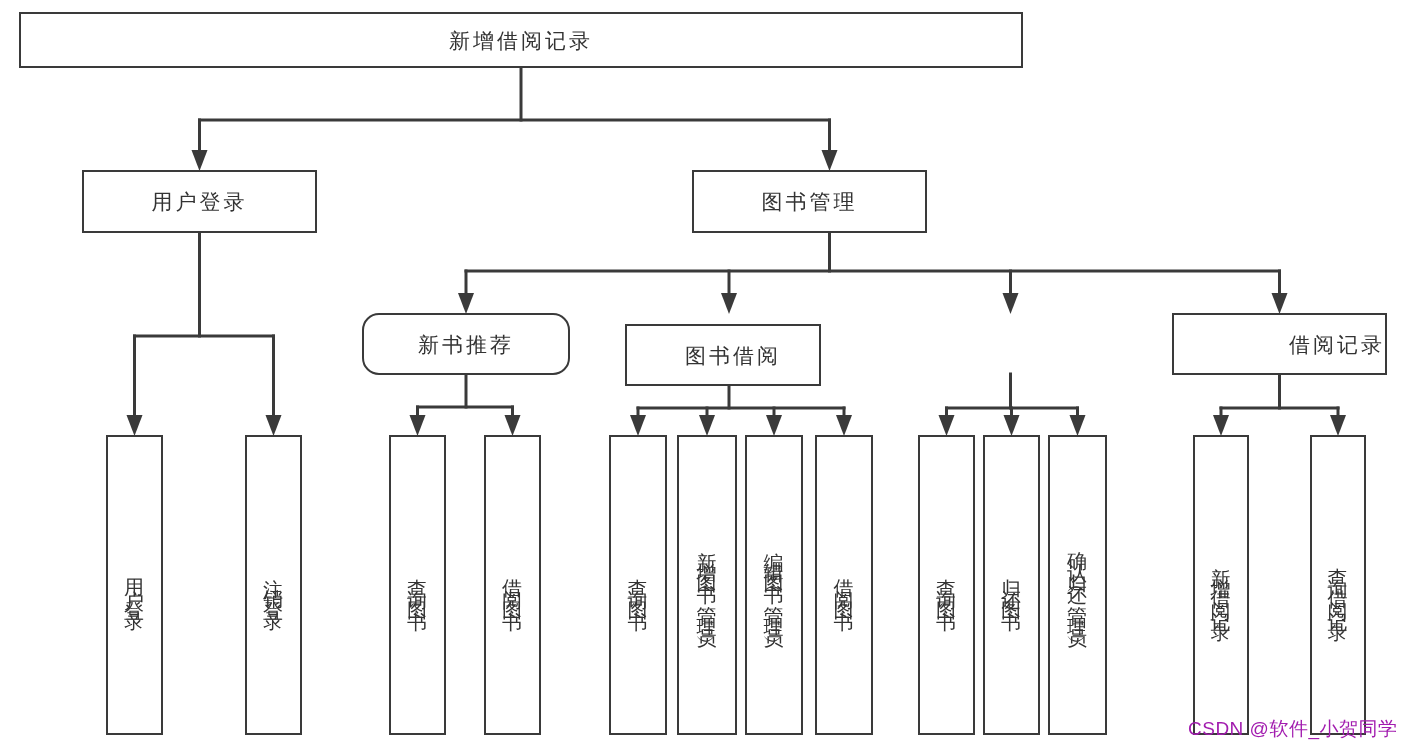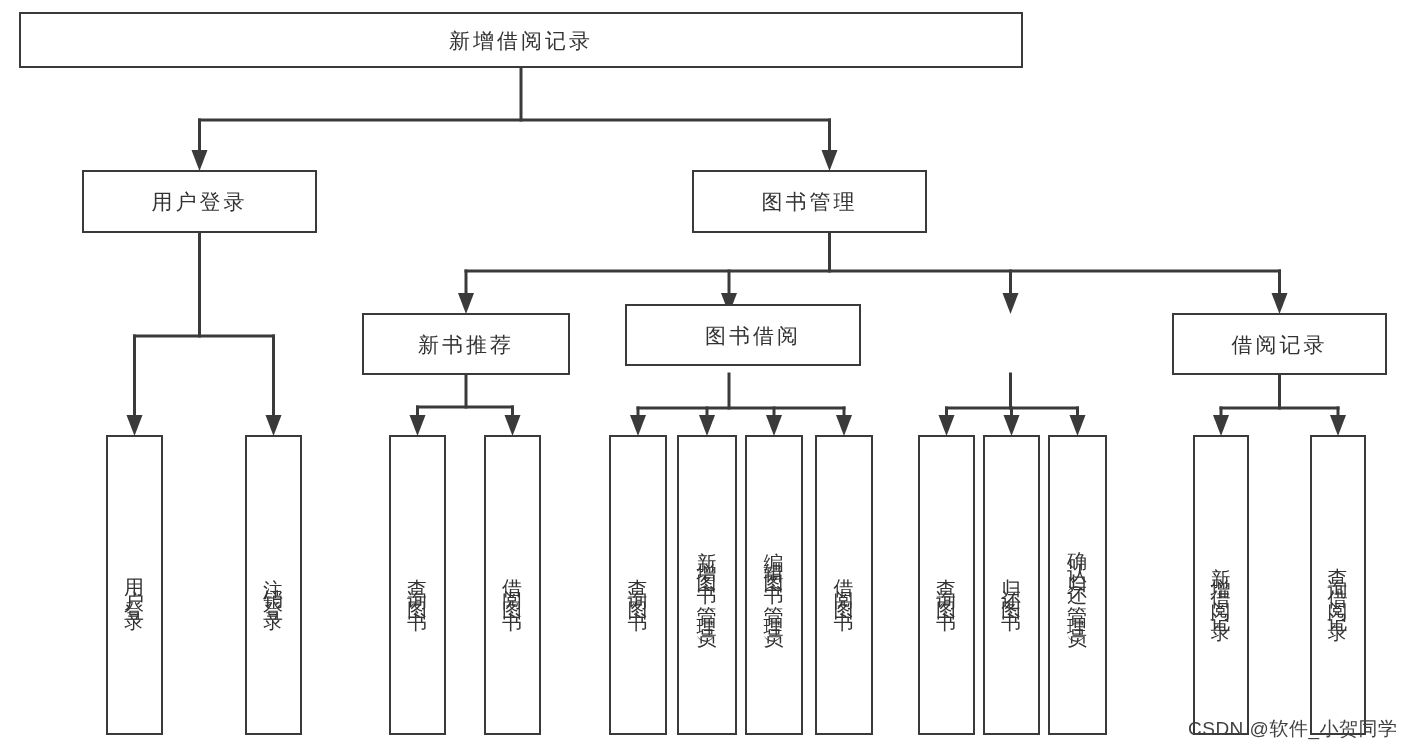--- a/index.html
+++ b/index.html
@@ -107,46 +107,46 @@
       <polygon points="766,415 782,415 774,436" fill="#3a3a3a"></polygon>
       <polygon points="836,415 852,415 844,436" fill="#3a3a3a"></polygon>
       <polygon points="1002.5,293 1018.5,293 1010.5,314" fill="#3a3a3a"></polygon>
       <polygon points="938.5,415 954.5,415 946.5,436" fill="#3a3a3a"></polygon>
       <polygon points="1003.5,415 1019.5,415 1011.5,436" fill="#3a3a3a"></polygon>
       <polygon points="1069.5,415 1085.5,415 1077.5,436" fill="#3a3a3a"></polygon>
       <polygon points="1271.5,293 1287.5,293 1279.5,314" fill="#3a3a3a"></polygon>
       <polygon points="1213,415 1229,415 1221,436" fill="#3a3a3a"></polygon>
       <polygon points="1330,415 1346,415 1338,436" fill="#3a3a3a"></polygon>
     </svg>
-  <div id="watermark" style="color: #404040;">CSDN @软件_小贺同学</div>
+  <div id="watermark" style="color: #a21caf;">CSDN @软件_小贺同学</div>
 <div class="box h" style="left: 19px; top: 12px; width: 1004px; height: 56px;">
       <span class="label">新增借阅记录</span>
     </div>
     <div class="box h" style="left: 82px; top: 170px; width: 235px; height: 63px;">
       <span class="label">用户登录</span>
     </div>
     <div class="box v" style="left: 106px; top: 435px; width: 57px; height: 300px;">
       <span class="label">用户登录</span>
     </div>
     <div class="box v" style="left: 245px; top: 435px; width: 57px; height: 300px;">
       <span class="label">注销登录</span>
     </div>
     <div class="box h" style="left: 692px; top: 170px; width: 235px; height: 63px;">
       <span class="label">图书管理</span>
     </div>
-    <div class="box h" style="left: 362px; top: 313px; width: 208px; height: 62px;">
+    <div class="box h" style="left: 362px; top: 313px; width: 208px; height: 62px; border-radius: 17px;">
       <span class="label">新书推荐</span>
     </div>
     <div class="box v" style="left: 389px; top: 435px; width: 57px; height: 300px;">
       <span class="label">查询图书</span>
     </div>
     <div class="box v" style="left: 484px; top: 435px; width: 57px; height: 300px;">
       <span class="label">借阅图书</span>
     </div>
-    <div class="box h" style="left: 625px; top: 304px; width: 236px; height: 62px; padding-left: 20px;">
+    <div class="box h" style="left: 625px; top: 324px; width: 196px; height: 62px; padding-left: 20px;">
       <span class="label">图书借阅</span>
     </div>
     <div class="box v" style="left: 609px; top: 435px; width: 58px; height: 300px;">
       <span class="label">查询图书</span>
     </div>
     <div class="box v" style="left: 677px; top: 435px; width: 60px; height: 300px;">
       <span class="label">新增图书（管理员）</span>
     </div>
     <div class="box v" style="left: 745px; top: 435px; width: 58px; height: 300px;">
       <span class="label">编辑图书（管理员）</span>
@@ -156,21 +156,21 @@
     </div>
     <div class="box v" style="left: 918px; top: 435px; width: 57px; height: 300px;">
       <span class="label">查询图书</span>
     </div>
     <div class="box v" style="left: 983px; top: 435px; width: 57px; height: 300px;">
       <span class="label">归还图书</span>
     </div>
     <div class="box v" style="left: 1048px; top: 435px; width: 59px; height: 300px;">
       <span class="label">确认归还（管理员）</span>
     </div>
-    <div class="box h" style="left: 1172px; top: 313px; width: 215px; height: 62px;">
+    <div class="box h" style="left: 1172px; top: 313px; width: 215px; height: 62px; justify-content: flex-end;">
       <span class="label">借阅记录</span>
     </div>
     <div class="box v" style="left: 1193px; top: 435px; width: 56px; height: 300px;">
       <span class="label">新增借阅记录</span>
     </div>
     <div class="box v" style="left: 1310px; top: 435px; width: 56px; height: 300px;">
       <span class="label">查询借阅记录</span>
     </div>
   </div>
 

